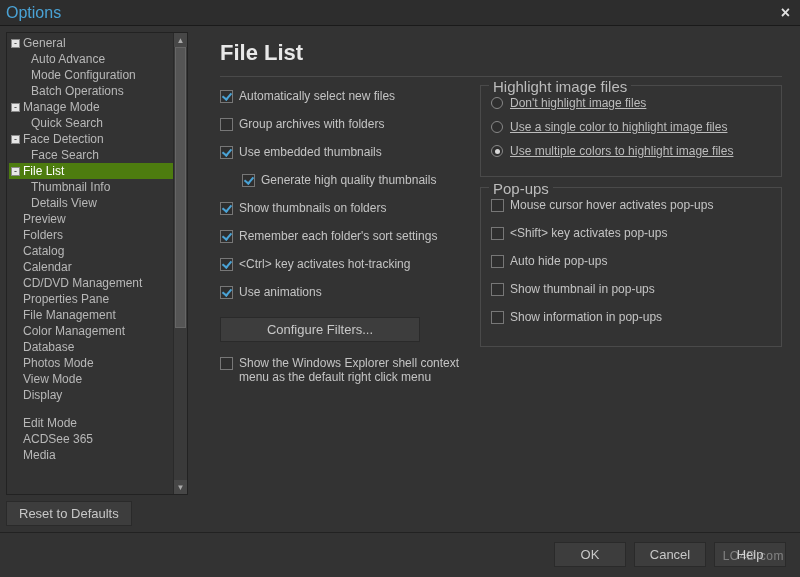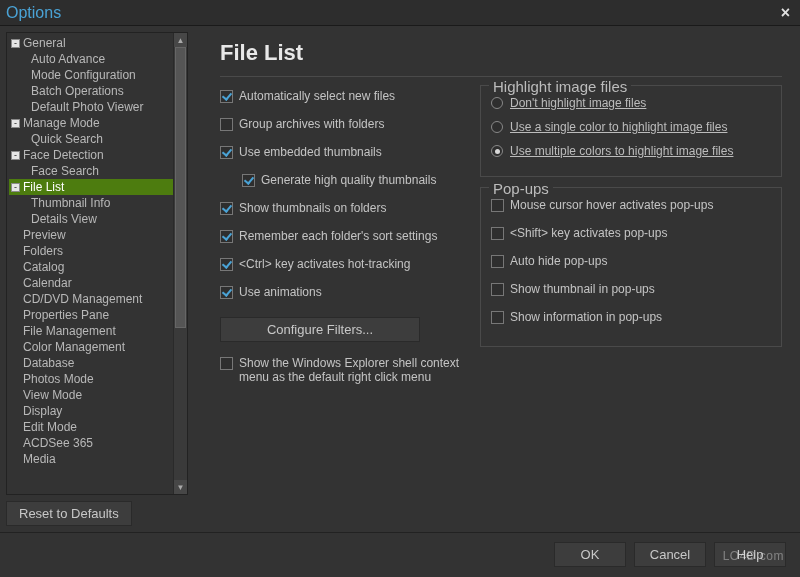--- a/index.html
+++ b/index.html
@@ -69,41 +69,40 @@
 </div>
 
 <div class="content">
   <div class="sidebar">
     <div class="tree-wrap">
       <div class="tree" id="tree">
           <div class="node lv0"><span class="toggle">-</span><span>General</span></div>
           <div class="node lv1"><span>Auto Advance</span></div>
           <div class="node lv1"><span>Mode Configuration</span></div>
           <div class="node lv1"><span>Batch Operations</span></div>
-          <div class="node lv1"><span>Default Photo Viewer</span></div>
           <div class="node lv0"><span class="toggle">-</span><span>Manage Mode</span></div>
           <div class="node lv1"><span>Quick Search</span></div>
           <div class="node lv0"><span class="toggle">-</span><span>Face Detection</span></div>
           <div class="node lv1"><span>Face Search</span></div>
           <div class="node lv0 selected"><span class="toggle">-</span><span>File List</span></div>
           <div class="node lv1"><span>Thumbnail Info</span></div>
           <div class="node lv1"><span>Details View</span></div>
           <div class="node lv0" style="padding-left: 14px;"><span>Preview</span></div>
           <div class="node lv0" style="padding-left: 14px;"><span>Folders</span></div>
           <div class="node lv0" style="padding-left: 14px;"><span>Catalog</span></div>
           <div class="node lv0" style="padding-left: 14px;"><span>Calendar</span></div>
           <div class="node lv0" style="padding-left: 14px;"><span>CD/DVD Management</span></div>
           <div class="node lv0" style="padding-left: 14px;"><span>Properties Pane</span></div>
           <div class="node lv0" style="padding-left: 14px;"><span>File Management</span></div>
           <div class="node lv0" style="padding-left: 14px;"><span>Color Management</span></div>
           <div class="node lv0" style="padding-left: 14px;"><span>Database</span></div>
           <div class="node lv0" style="padding-left: 14px;"><span>Photos Mode</span></div>
           <div class="node lv0" style="padding-left: 14px;"><span>View Mode</span></div>
           <div class="node lv0" style="padding-left: 14px;"><span>Display</span></div>
-          <div class="node lv0" style="padding-left: 14px;"><span>Edit Mode</span></div>
+          <div class="node lv0" style="padding-left: 14px; margin-top: 12px;"><span>Edit Mode</span></div>
           <div class="node lv0" style="padding-left: 14px;"><span>ACDSee 365</span></div>
           <div class="node lv0" style="padding-left: 14px;"><span>Media</span></div>
         </div>
       <div class="scrollbar">
         <div class="arrow">▲</div>
         <div class="track">
             <div class="thumb"></div>
           </div>
         <div class="arrow">▼</div>
       </div>

